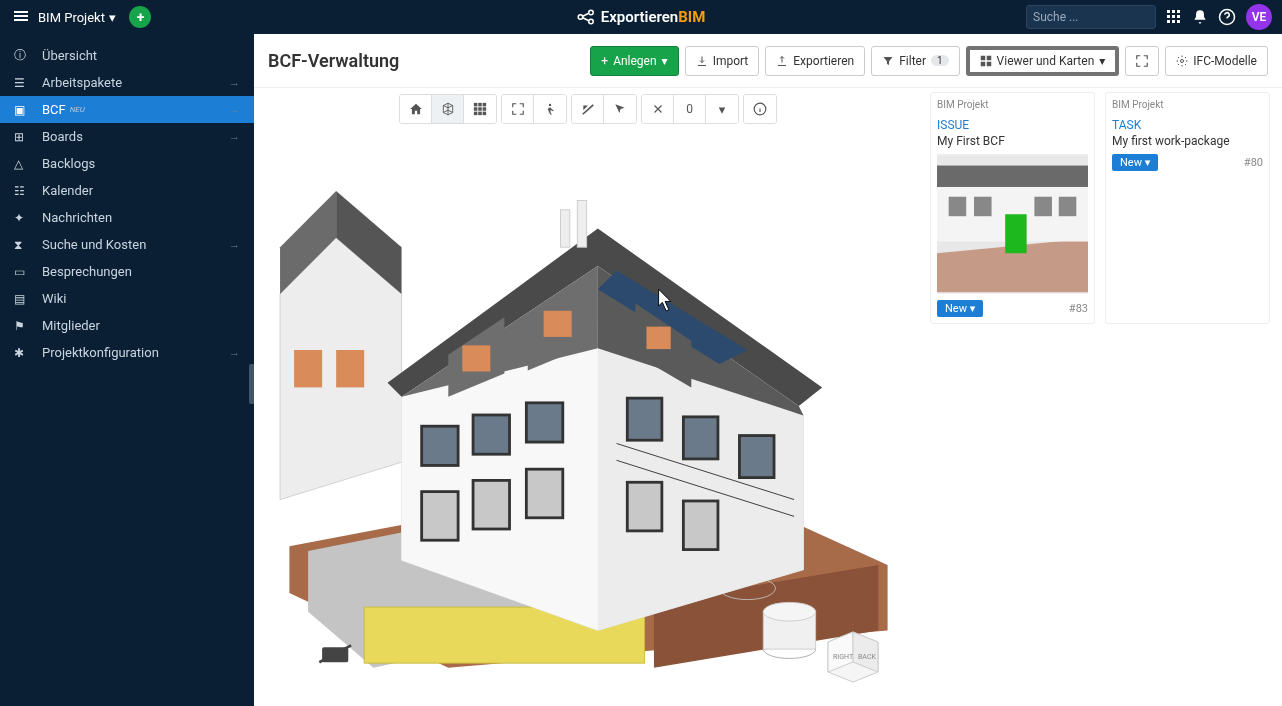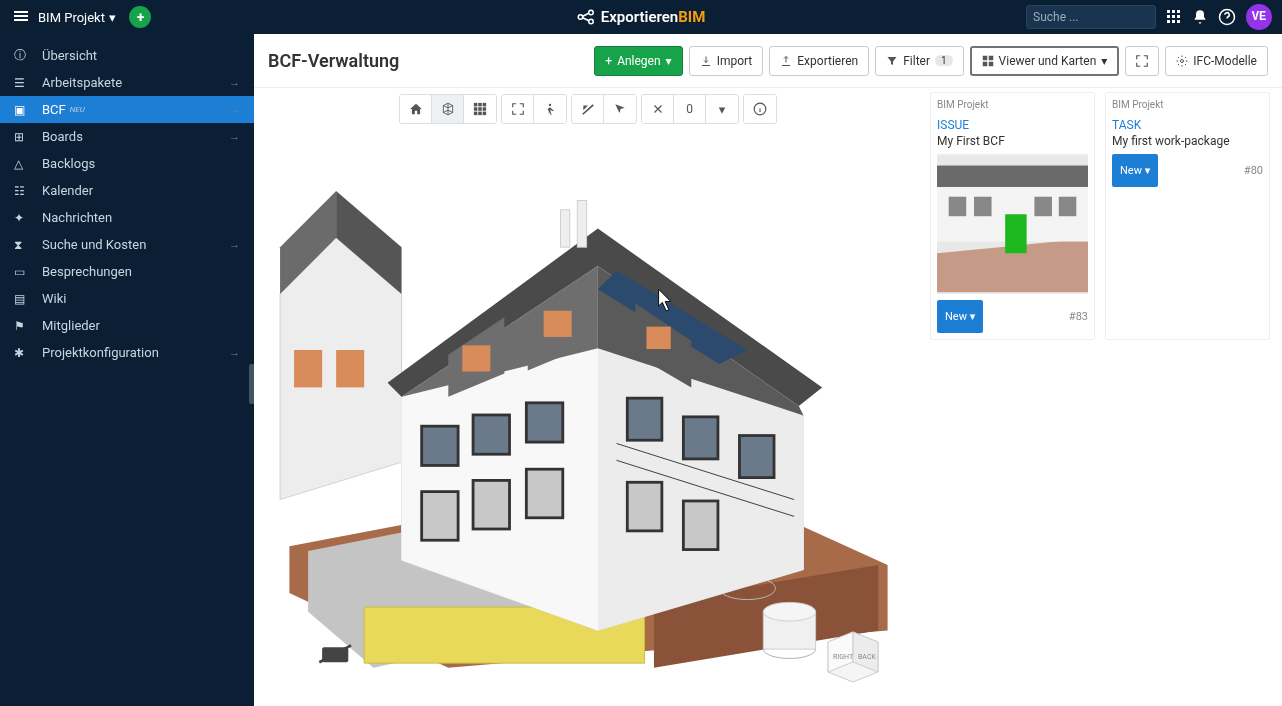--- a/index.html
+++ b/index.html
@@ -10,56 +10,56 @@
 .header .add-btn { width:22px; height:22px; border-radius:50%; background:#16a34a; color:#fff; display:flex; align-items:center; justify-content:center; margin-left:14px; cursor:pointer; font-size:14px; font-weight:bold; }
 .header .brand { position:absolute; left:50%; transform:translateX(-50%); display:flex; align-items:center; gap:6px; font-size:15px; }
 .header .brand b { font-weight:600; }
 .header .brand .bim { color:#f59e0b; font-weight:700; }
 .header .right { margin-left:auto; display:flex; align-items:center; gap:10px; }
 .search-box { width:130px; height:24px; background:#1a3450; border:1px solid #2a4560; border-radius:3px; display:flex; align-items:center; padding:0 6px; }
 .search-box input { flex:1; background:transparent; border:none; color:#fff; font-size:12px; outline:none; }
 .search-box input::placeholder { color:#9ab; }
 .search-box svg { width:14px; height:14px; }
 .header .hicon { cursor:pointer; display:flex; align-items:center; }
-.avatar { width:26px; height:26px; border-radius:50%; background:#9333ea; color:#fff; display:flex; align-items:center; justify-content:center; font-size:12px; font-weight:600; cursor:pointer;font-family:Liberation Mono, monospace; }
+.avatar { width:26px; height:26px; border-radius:50%; background:#9333ea; color:#fff; display:flex; align-items:center; justify-content:center; font-size:12px; font-weight:600; cursor:pointer; }
 .body { flex:1; display:flex; overflow:hidden; }
 .sidebar { width:254px; background:#0a1f33; color:#c8d5e0; padding-top:8px; font-size:13px; position:relative; }
 .sidebar .item { height:27px; display:flex; align-items:center; padding:0 14px; cursor:pointer; position:relative; }
 .sidebar .item.active { background:#1d7ed6; color:#fff; }
 .sidebar .item .icn { width:18px; display:flex; align-items:center; margin-right:10px; font-size:12px; }
 .sidebar .item .arrow { position:absolute; right:14px; font-size:11px; color:#6b8198; }
 .sidebar .item .new { font-size:8px; font-style:italic; color:#bcd; margin-left:4px; vertical-align:top; }
 .sidebar .toggle-handle { position:absolute; right:-1px; top:330px; width:6px; height:40px; background:#405568; border-radius:2px; cursor:pointer; }
 .main { flex:1; display:flex; flex-direction:column; background:#fff; }
 .toolbar { height:54px; display:flex; align-items:center; padding:8px 14px; border-bottom:1px solid #eee; gap:6px; }
 .toolbar h1 { font-size:18px; font-weight:600; color:#333; margin-right:auto; }
 .tbtn { height:30px; padding:0 10px; border:1px solid #ccc; border-radius:3px; background:#fff; color:#333; font-size:12px; display:flex; align-items:center; gap:5px; cursor:pointer; }
 .tbtn.green { background:#16a34a; color:#fff; border-color:#15803d; }
 .tbtn .badge { background:#e5e7eb; color:#333; border-radius:8px; padding:0 6px; font-size:10px; }
-.tbtn.highlight { border:2px solid #737373; }
+.tbtn.highlight { border:4px solid #737373; }
 .tbtn.iconly { width:34px; padding:0; justify-content:center; }
 .content { flex:1; display:flex; overflow:hidden; }
 .viewer-pane { flex:1; position:relative; background:#fff; padding:4px; }
 .viewer-tb { position:absolute; top:6px; left:50%; transform:translateX(-50%); display:flex; gap:4px; background:#fff; z-index:5; }
 .viewer-tb .grp { display:flex; border:1px solid #ddd; border-radius:3px; overflow:hidden; }
 .viewer-tb button { width:32px; height:28px; border:none; border-right:1px solid #ddd; background:#fff; cursor:pointer; display:flex; align-items:center; justify-content:center; font-size:13px; color:#555; }
 .viewer-tb button:last-child { border-right:none; }
 .viewer-tb button.active { background:#eef1f4; }
 .viewer-tb .numbox { width:32px; display:flex; align-items:center; justify-content:center; color:#555; font-size:12px; border-right:1px solid #ddd; }
 .viewport { width:100%; height:100%; display:flex; align-items:center; justify-content:center; position:relative; }
 .building-svg { width:95%; height:95%; }
 .cards-pane { width:360px; padding:4px 8px; display:flex; flex-direction:column; }
 .card-row { display:flex; gap:10px; }
 .card { width:165px; border:1px solid #eee; border-radius:3px; padding:6px; font-size:12px; }
 .card .proj { font-size:10px; color:#888; }
 .card .type { color:#1d7ed6; font-weight:400; margin-top:8px; }
 .card .title { color:#333; margin-top:2px; font-size:12px; }
 .card .thumb { width:100%; height:140px; background:#eee; margin-top:6px; }
 .card .foot { display:flex; align-items:center; justify-content:space-between; margin-top:6px; }
-.card .status { background:#1d7ed6; color:#fff; font-size:11px; padding:10px 8px; border-radius:2px; display:flex; align-items:center; gap:3px; cursor:pointer; }
+.card .status { background:#1d7ed6; color:#fff; font-size:11px; padding:2px 8px; border-radius:2px; display:flex; align-items:center; gap:3px; cursor:pointer; }
 .card .id { color:#888; font-size:11px; }
 .pager { font-size:11px; color:#888; margin-top:10px; }
 .thumb-svg { width:100%; height:100%; }
 .navcube { position:absolute; right:30px; bottom:15px; width:70px; height:60px; }
 </style>
 </head>
 <body>
 
 <div class="header">
   <div class="menu-icon">

